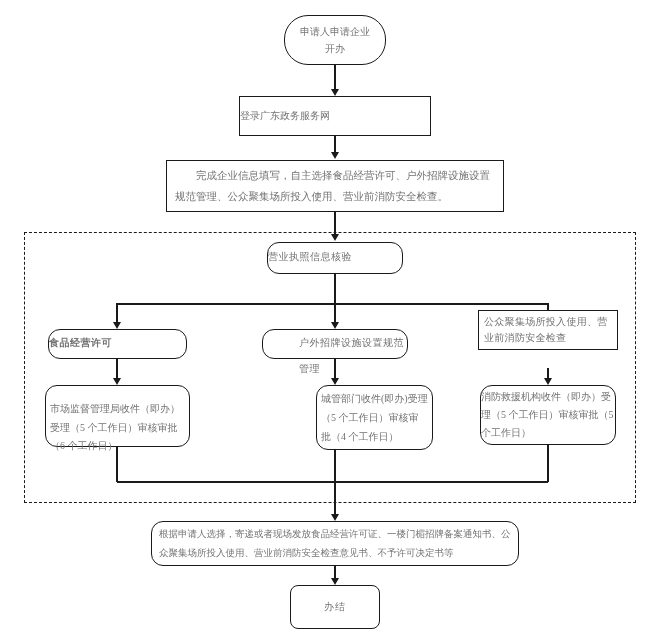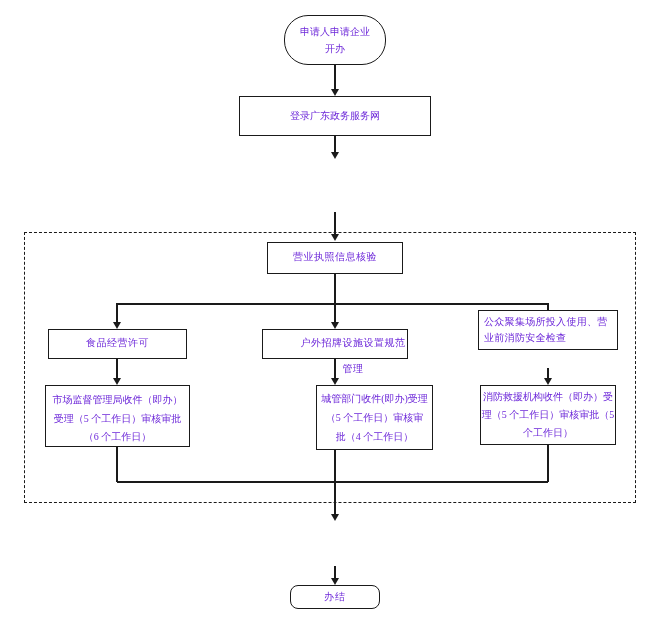--- a/index.html
+++ b/index.html
@@ -1,35 +1,35 @@
 <!DOCTYPE html>
 <html><head>
 <meta charset="utf-8">
 <style>
   html,body{margin:0;padding:0;background:#ffffff;}
   .canvas{
     position:relative;width:663px;height:635px;background:#ffffff;
     font-family:"Liberation Serif","DejaVu Serif",serif;
-    color:#6d28d9;overflow:hidden;
+    color:#737373;overflow:hidden;
   }
   .node{
     position:absolute;border:1.5px solid #1a1a1a;background:#ffffff;
     box-sizing:border-box;font-size:10px;letter-spacing:0;
   }
-  .tc{text-align:center;}
+  .tc{border-radius:12px;}
   .stadium{
     border-radius:24px;display:flex;flex-direction:column;
     justify-content:center;align-items:center;line-height:17px;
   }
   .rounded{
     border-radius:8px;display:flex;justify-content:center;align-items:center;
   }
   .twoline{
-    display:flex;flex-direction:row;justify-content:center;
-    align-items:center;line-height:18px;
+    display:flex;flex-direction:column;justify-content:center;
+    align-items:flex-start;line-height:18px;
   }
   .dashed{
     position:absolute;border:1.5px dashed #1a1a1a;background:transparent;
     box-sizing:border-box;
   }
   .vl{position:absolute;width:1.5px;background:#1a1a1a;}
   .hl{position:absolute;height:1.5px;background:#1a1a1a;}
   .ar{
     position:absolute;width:0;height:0;
     border-left:4px solid transparent;border-right:4px solid transparent;
@@ -82,44 +82,50 @@
 
   <div class="node stadium" style="left:284px;top:15px;width:102px;height:50px;">
     <div>申请人申请企业</div>
     <div>开办</div>
   </div>
 
   <div class="node twoline" style="left:239px;top:96px;width:192px;height:40px;">
     <div>登录广东政务服务网</div>
   </div>
 
+  <div class="node" style="left:166px;top:160px;width:338px;height:52px;padding:4px 8px;font-size:10.5px;line-height:21px;text-indent:2em;">
+    <span>完成企业信息填写，自主选择食品经营许可、户外招牌设施设置规范管理、公众聚集场所投入使用、营业前消防安全检查。</span>
+  </div>
 
   <div class="node tc" style="left:267px;top:242px;width:136px;height:32px;line-height:28px;letter-spacing:0.5px;">
     <span>营业执照信息核验</span>
   </div>
 
-  <div class="node tc" style="left:48px;top:329px;width:139px;height:30px;line-height:26px;letter-spacing:0.5px;">
+  <div class="node tc" style="left:48px;top:329px;width:139px;height:30px;line-height:26px;letter-spacing:0.5px;font-weight:bold;">
     <span>食品经营许可</span>
   </div>
-  <div class="node tc" style="left:45px;top:385px;width:145px;height:62px;padding:5px 4px;line-height:18.5px;">
+  <div class="node tc" style="left:45px;top:385px;width:145px;height:62px;padding:14px 4px;line-height:18.5px;">
     <span>市场监督管理局收件（即办）受理（5 个工作日）审核审批（6 个工作日）</span>
   </div>
 
   <div class="node tc" style="left:262px;top:329px;width:146px;height:30px;line-height:26px;letter-spacing:0.5px;padding-left:36px;">
     <span>户外招牌设施设置规范管理</span>
   </div>
   <div class="node tc" style="left:268px;top:385px;width:117px;height:65px;padding:3px 4px;line-height:19px;margin-left:48px;">
     <span>城管部门收件(即办)受理（5 个工作日）审核审批（4 个工作日）</span>
   </div>
 
   <div class="node" style="left:478px;top:310px;width:140px;height:40px;padding:3px 5px;line-height:16px;letter-spacing:0.3px;">
     <span>公众聚集场所投入使用、营业前消防安全检查</span>
   </div>
   <div class="node tc" style="left:480px;top:385px;width:136px;height:60px;padding:2px 0;line-height:18px;">
     <span>消防救援机构收件（即办）受理（5 个工作日）审核审批（5 个工作日）</span>
   </div>
 
+  <div class="node tc" style="left:151px;top:521px;width:368px;height:45px;padding:3px 7px;font-size:9.5px;line-height:18.5px;">
+    <span>根据申请人选择，寄递或者现场发放食品经营许可证、一楼门楣招牌备案通知书、公众聚集场所投入使用、营业前消防安全检查意见书、不予许可决定书等</span>
+  </div>
 
-  <div class="node rounded" style="left:290px;top:585px;width:90px;height:24px;letter-spacing:1px;">
+  <div class="node rounded" style="left:290px;top:585px;width:90px;height:44px;letter-spacing:1px;">
     <span>办结</span>
   </div>
 
 </div>
 
 </body></html>

